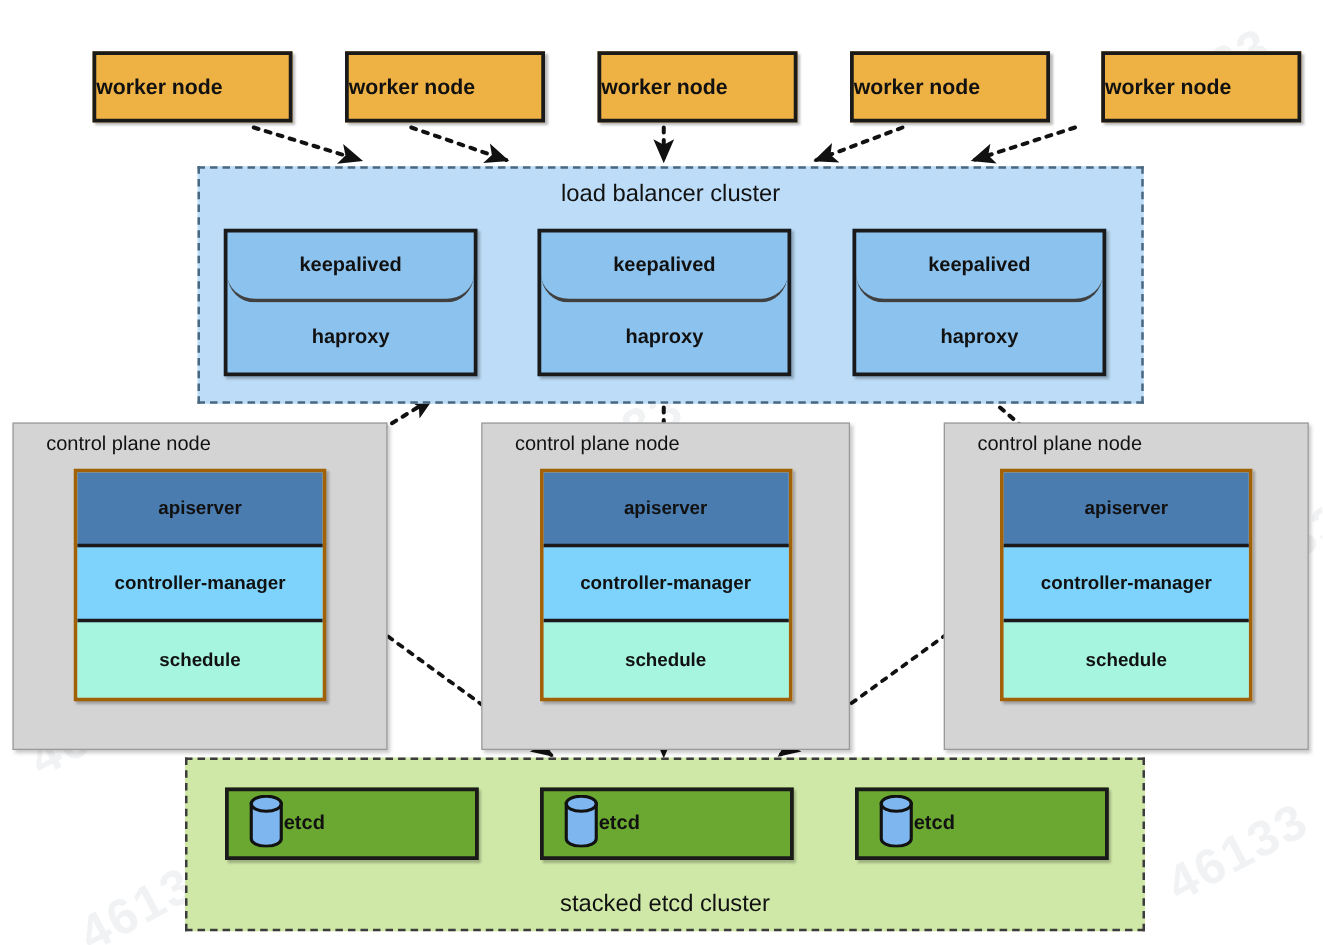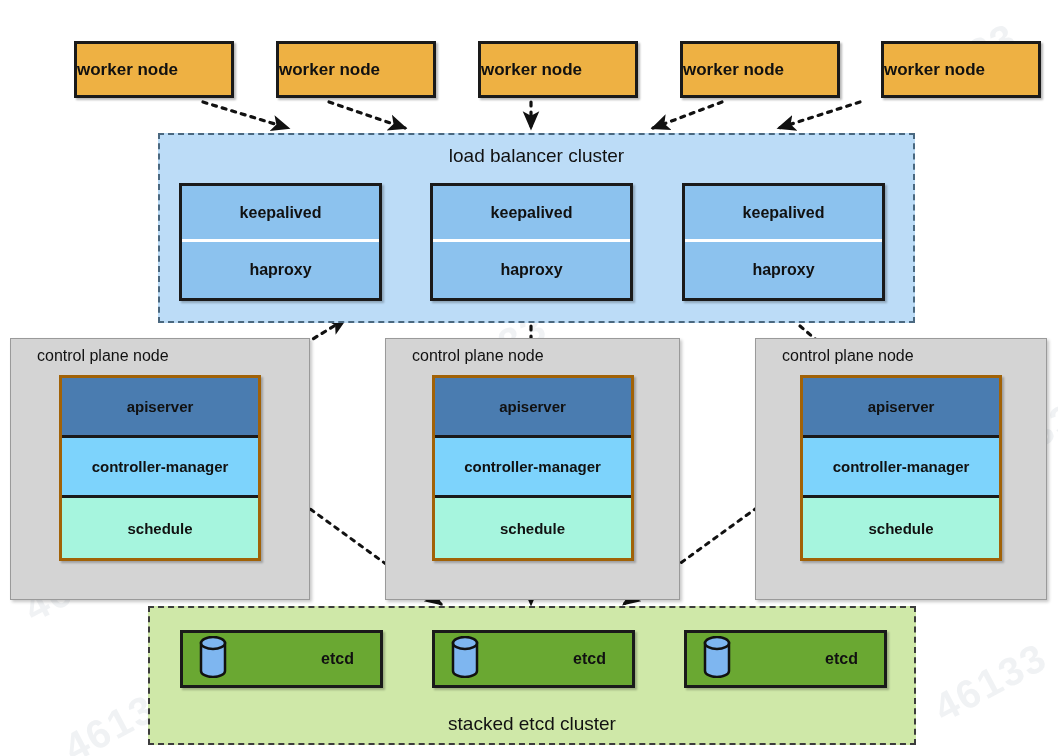--- a/index.html
+++ b/index.html
@@ -87,21 +87,21 @@
   .lb-row {
     height: 50%;
     display: flex;
     align-items: center;
     justify-content: center;
     font-size: 16px;
     font-weight: 700;
     color: #111;
     box-sizing: border-box;
   }
-  .lb-row.top { border-bottom: 3px solid #ffffff; }
+  .lb-row.top { border-bottom: 3px solid #404040; border-radius: 22px; }
 
   
   .cp-node {
     position: absolute;
     top: 338px;
     height: 262px;
     background: #d4d4d4;
     border: 1px solid #9a9a9a;
     box-sizing: border-box;
     box-shadow: 2px 2px 3px rgba(0,0,0,0.22);
@@ -169,26 +169,25 @@
     box-shadow: 2px 2px 2px rgba(0,0,0,0.25);
     display: flex;
     align-items: center;
   }
   .etcd-cyl {
     margin-left: 16px;
     flex: 0 0 auto;
   }
   .etcd-label {
     flex: 1 1 auto;
-    text-align: right;
+    text-align: left;
     font-size: 16px;
     font-weight: 700;
     color: #111;
     padding-right: 26px;
-    padding-left: 20px;
   }
 </style>
 </head>
 <body>
 
 <div id="canvas">
 
   <div id="watermark-layer">
       <div class="watermark" style="left: 20px; top: 560px;">46133</div>
       <div class="watermark" style="left: 150px; top: 650px;">46133</div>

